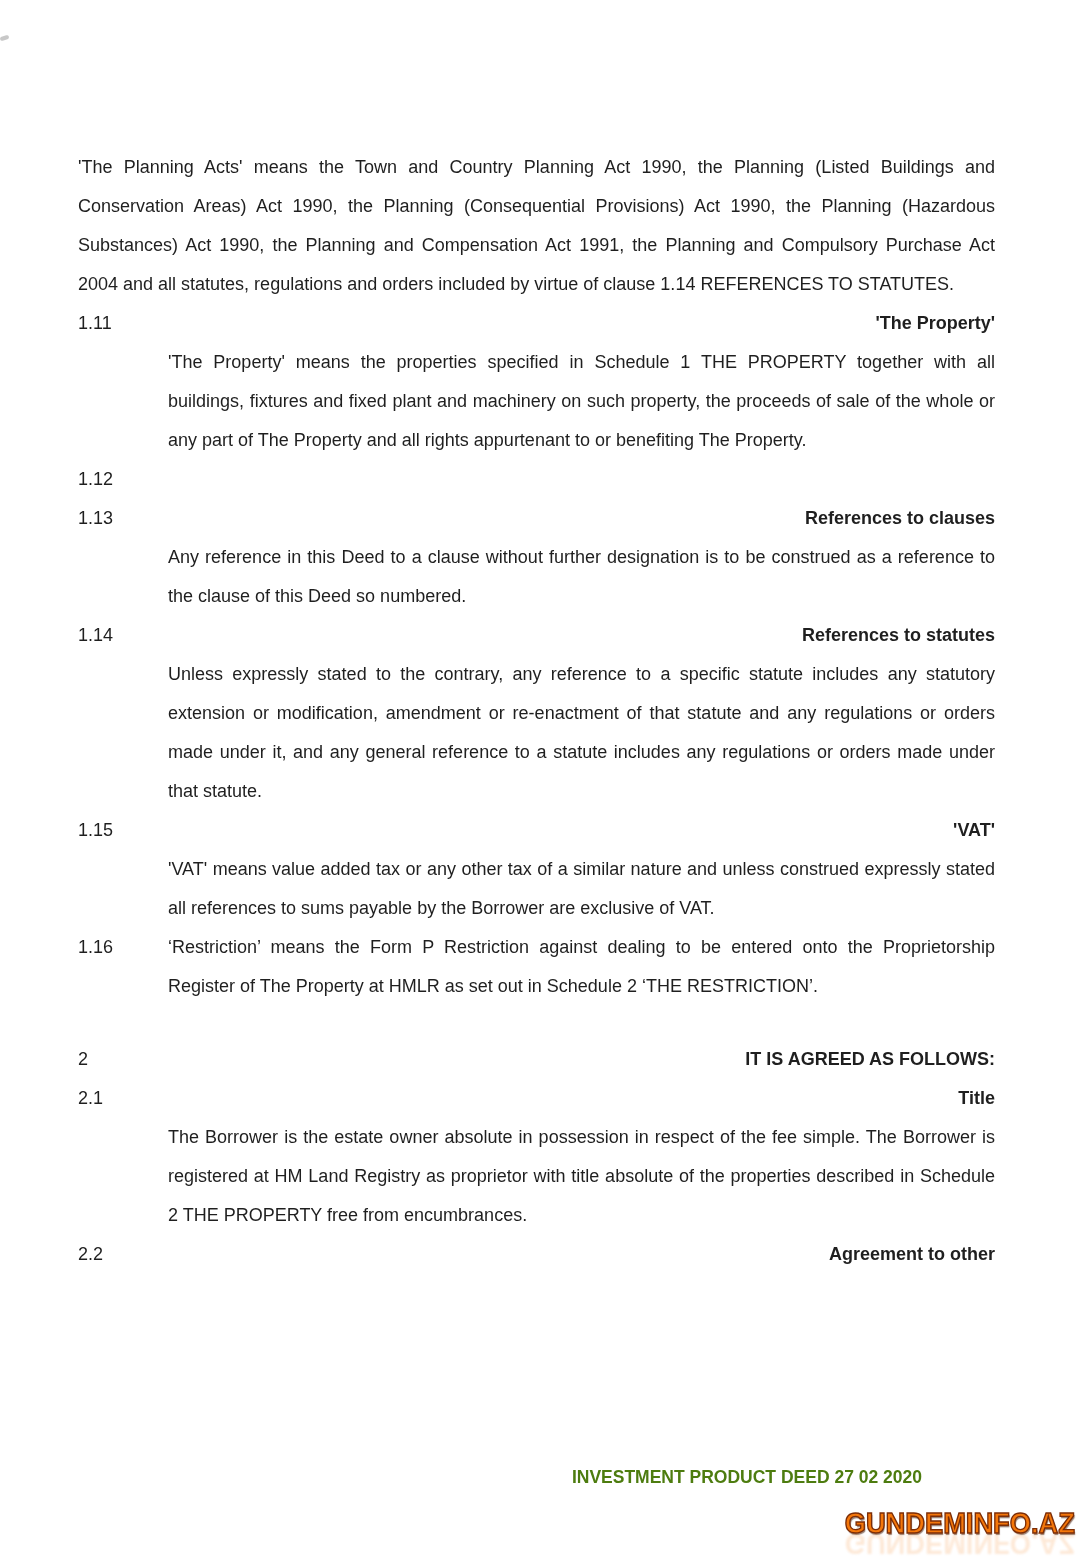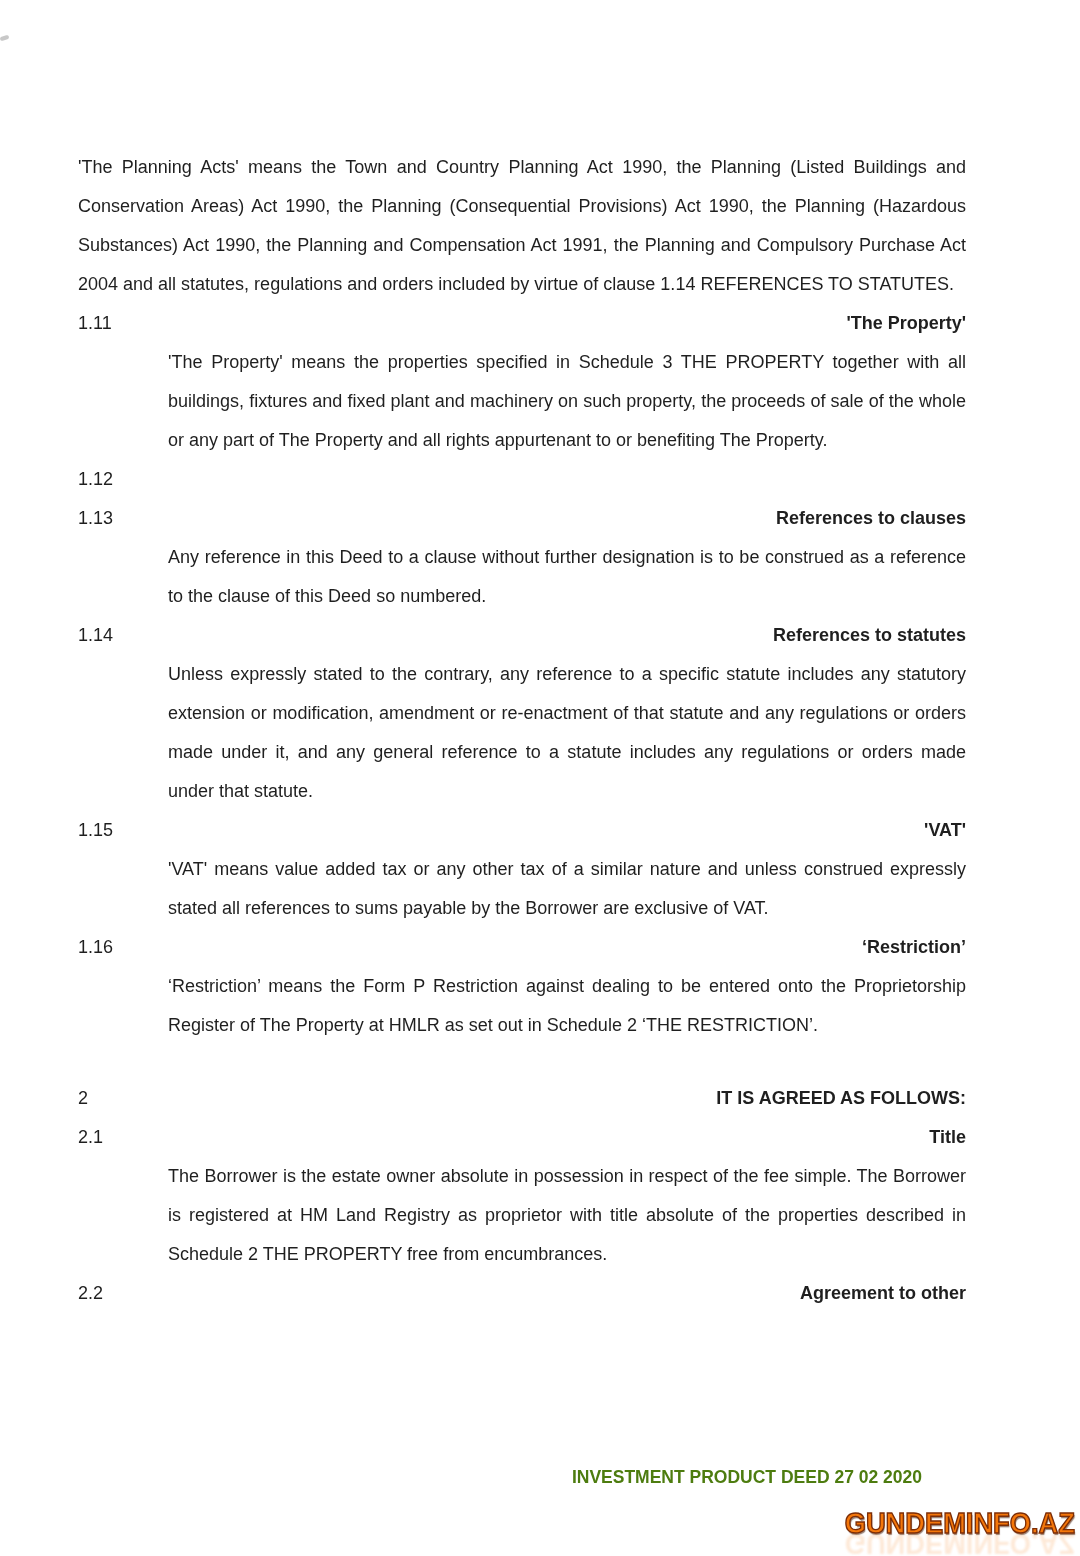--- a/index.html
+++ b/index.html
@@ -31,21 +31,21 @@
     position: absolute;
     left: 0;
     top: 148px;
     width: 1080px;
     padding: 0;
   }
   .section {
     display: flex;
     flex-direction: row;
     padding-left: 78px;
-    padding-right: 114px;
+    padding-right: 85px;
   }
   .section.gap-top { margin-top: 34px; }
   .num {
     flex: 0 0 90px;
     font-weight: normal;
     font-size: 18px;
     line-height: 39px;
   }
   .txt {
     flex: 1 1 auto;
@@ -118,21 +118,21 @@
       <div class="txt">
 
         <div class="body">'The Planning Acts' means the Town and Country Planning Act 1990, the Planning (Listed Buildings and Conservation Areas) Act 1990, the Planning (Consequential Provisions) Act 1990, the Planning (Hazardous Substances) Act 1990, the Planning and Compensation Act 1991, the Planning and Compulsory Purchase Act 2004 and all statutes, regulations and orders included by virtue of clause 1.14 REFERENCES TO STATUTES.</div>
       </div>
     </div>
 
     <div class="section">
       <div class="num">1.11</div>
       <div class="txt">
         <div class="heading">'The Property'</div>
-        <div class="body">'The Property' means the properties specified in Schedule 3 THE PROPERTY together with all buildings, fixtures and fixed plant and machinery on such property, the proceeds of sale of the whole or any part of The Property and all rights appurtenant to or benefiting The Property.</div>
+        <div class="body">'The Property' means the properties specified in Schedule 1 THE PROPERTY together with all buildings, fixtures and fixed plant and machinery on such property, the proceeds of sale of the whole or any part of The Property and all rights appurtenant to or benefiting The Property.</div>
       </div>
     </div>
 
     <div class="section">
       <div class="num">1.12</div>
     </div>
 
     <div class="section">
       <div class="num">1.13</div>
       <div class="txt">
@@ -153,21 +153,20 @@
       <div class="num">1.15</div>
       <div class="txt">
         <div class="heading">'VAT'</div>
         <div class="body">'VAT' means value added tax or any other tax of a similar nature and unless construed expressly stated all references to sums payable by the Borrower are exclusive of VAT.</div>
       </div>
     </div>
 
     <div class="section">
       <div class="num">1.16</div>
       <div class="txt">
-        <div class="heading">‘Restriction’</div>
         <div class="body">‘Restriction’ means the Form P Restriction against dealing to be entered onto the Proprietorship Register of The Property at HMLR as set out in Schedule 2 ‘THE RESTRICTION’.</div>
       </div>
     </div>
 
     <div class="section gap-top">
       <div class="num">2</div>
       <div class="txt">
         <div class="heading">IT IS AGREED AS FOLLOWS:</div>
 
       </div>

